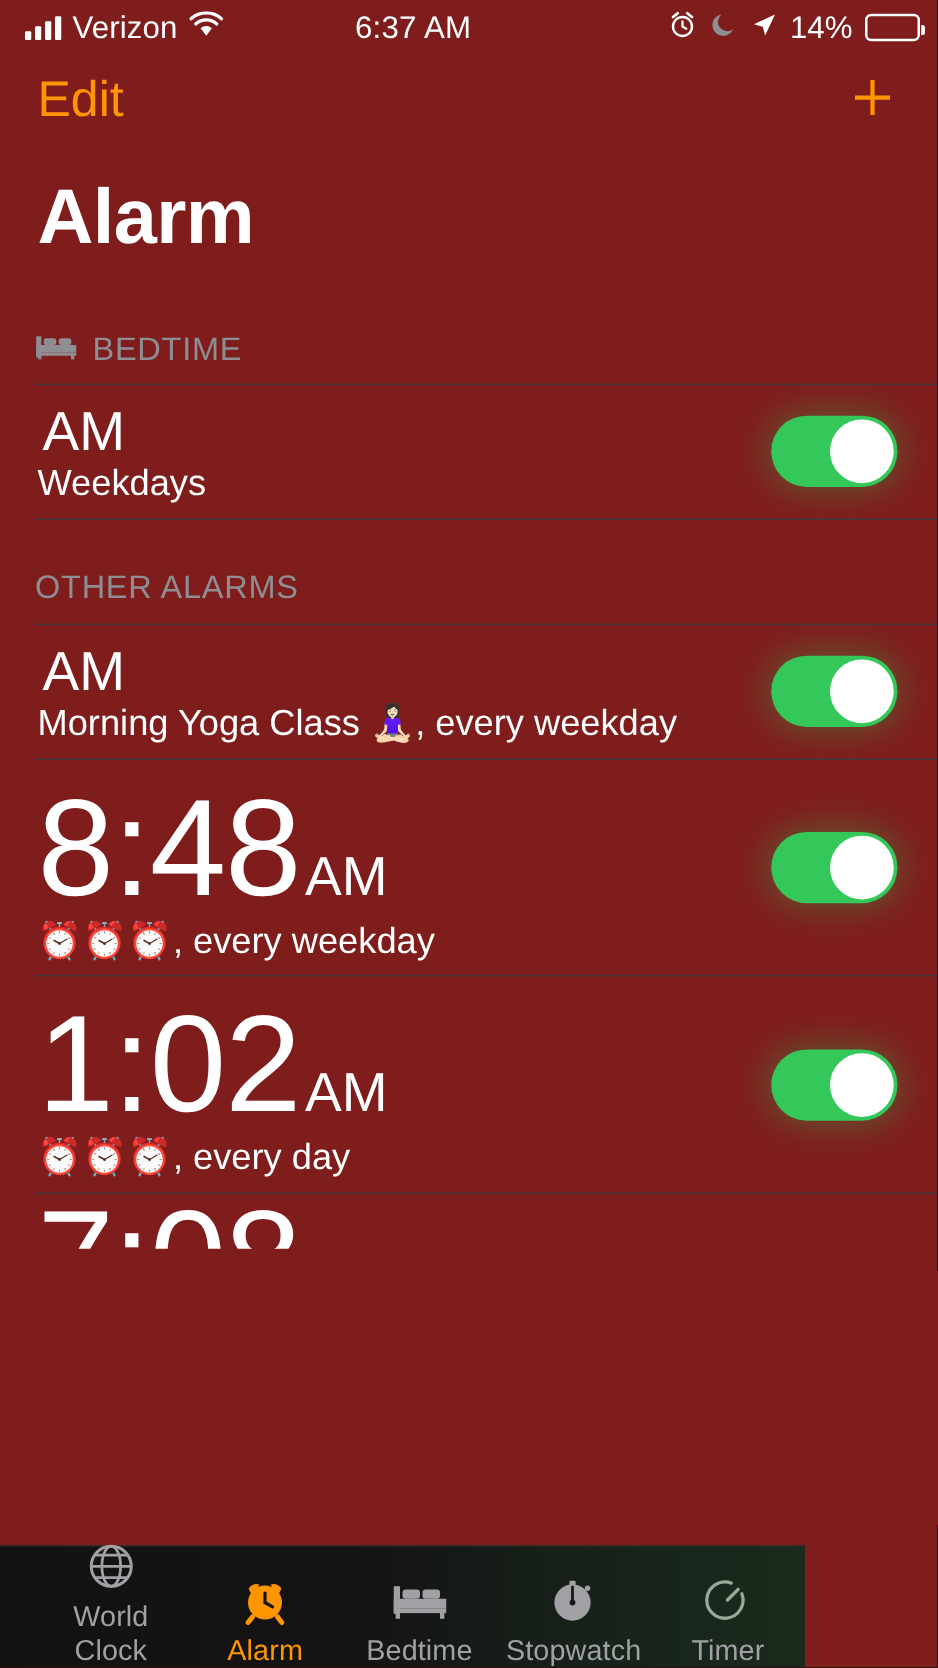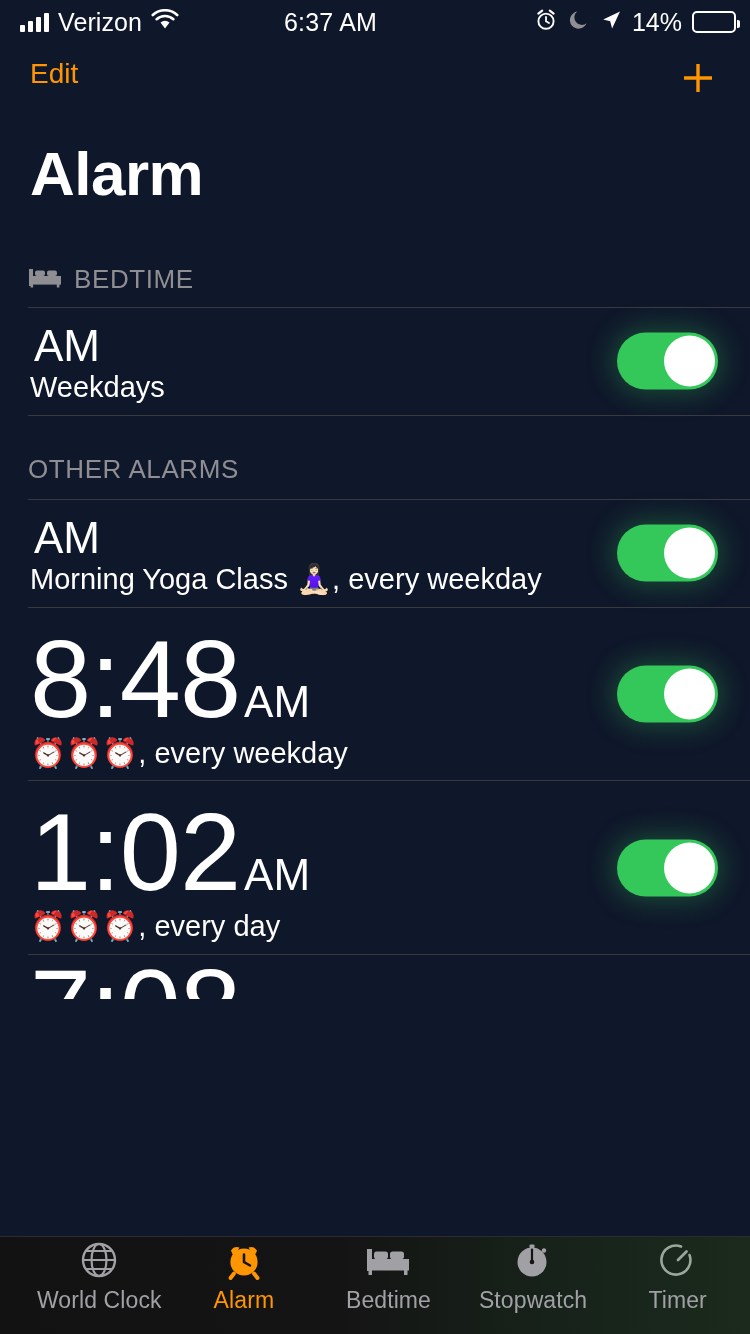--- a/index.html
+++ b/index.html
@@ -2,21 +2,21 @@
 <html><head>
 <meta charset="utf-8">
 <style>
   * { margin:0; padding:0; box-sizing:border-box; }
   html, body {
     width:750px; height:1334px;
     background:#000;
     font-family:"Liberation Sans", sans-serif;
     overflow:hidden;
   }
-  .screen { position:relative; width:750px; height:1334px; background:#0f172a; overflow:hidden; }
+  .screen { position:relative; width:750px; height:1334px; background:#7f1d1d; overflow:hidden; }
 
   
   .statusbar {
     position:absolute; top:0; left:0; width:750px; height:44px;
     display:flex; align-items:center; color:#fff;
   }
   .sb-left { position:absolute; left:20px; display:flex; align-items:center; gap:9px; }
   .sb-center { position:absolute; left:0; width:661px; text-align:center;
                font-size:25px; letter-spacing:0.2px; }
   .sb-right { position:absolute; right:14px; display:flex; align-items:center; gap:10px; }
@@ -35,21 +35,21 @@
   .batt::after {
     content:""; position:absolute; right:-6px; top:7px; width:3px; height:8px;
     background:#fff; border-radius:0 2px 2px 0;
   }
   .batt-fill { height:100%; background:#fff; border-radius:2px; }
 
   
   .navbar { position:absolute; top:58px; left:0; width:750px; height:62px; }
   .edit-btn {
     position:absolute; left:30px; top:0;
-    font-size:28px; color:#FF9500; background:none; border:none;
+    font-size:40px; color:#FF9500; background:none; border:none;
     font-family:"Liberation Sans", sans-serif; cursor:pointer; padding:0;
   }
   .plus-btn {
     position:absolute; right:26px; top:-6px; width:52px; height:52px;
     background:none; border:none; cursor:pointer; padding:0;
   }
 
   .page-title {
     position:absolute; top:138px; left:30px;
     font-size:62px; font-weight:bold; color:#fff; letter-spacing:-0.5px;
@@ -87,24 +87,24 @@
     transition:left .15s;
   }
   .toggle.on .knob { left:47px; }
 
   
   .cut-row { position:relative; height:44px; overflow:hidden; padding-left:30px; }
   .cut-row .alarm-time { position:relative; top:-2px; }
 
   
   .tabbar {
-    position:absolute; bottom:0; left:0; width:750px; height:98px;
+    position:absolute; bottom:0; left:0; width:644px; height:98px;
     background:linear-gradient(90deg, #121212 0%, #141414 45%, #17231a 75%, #1b2a1d 100%);
     border-top:1px solid #2c2c2e;
-    display:flex; align-items:flex-start;padding-left:27px;
+    display:flex; align-items:flex-end;padding-left:27px;
   }
   .tab {
     flex:1; display:flex; flex-direction:column; align-items:center; justify-content:center;
     gap:4px; background:none; border:none; cursor:pointer; padding:0;
   }
   .tab .ticon { height:46px; display:flex; align-items:center; justify-content:center; }
   .tab .tlabel { font-size:23px; color:#a0a0a5; letter-spacing:0.1px; }
   .tab.active .tlabel { color:#FF9500; }
 </style>
 </head>

